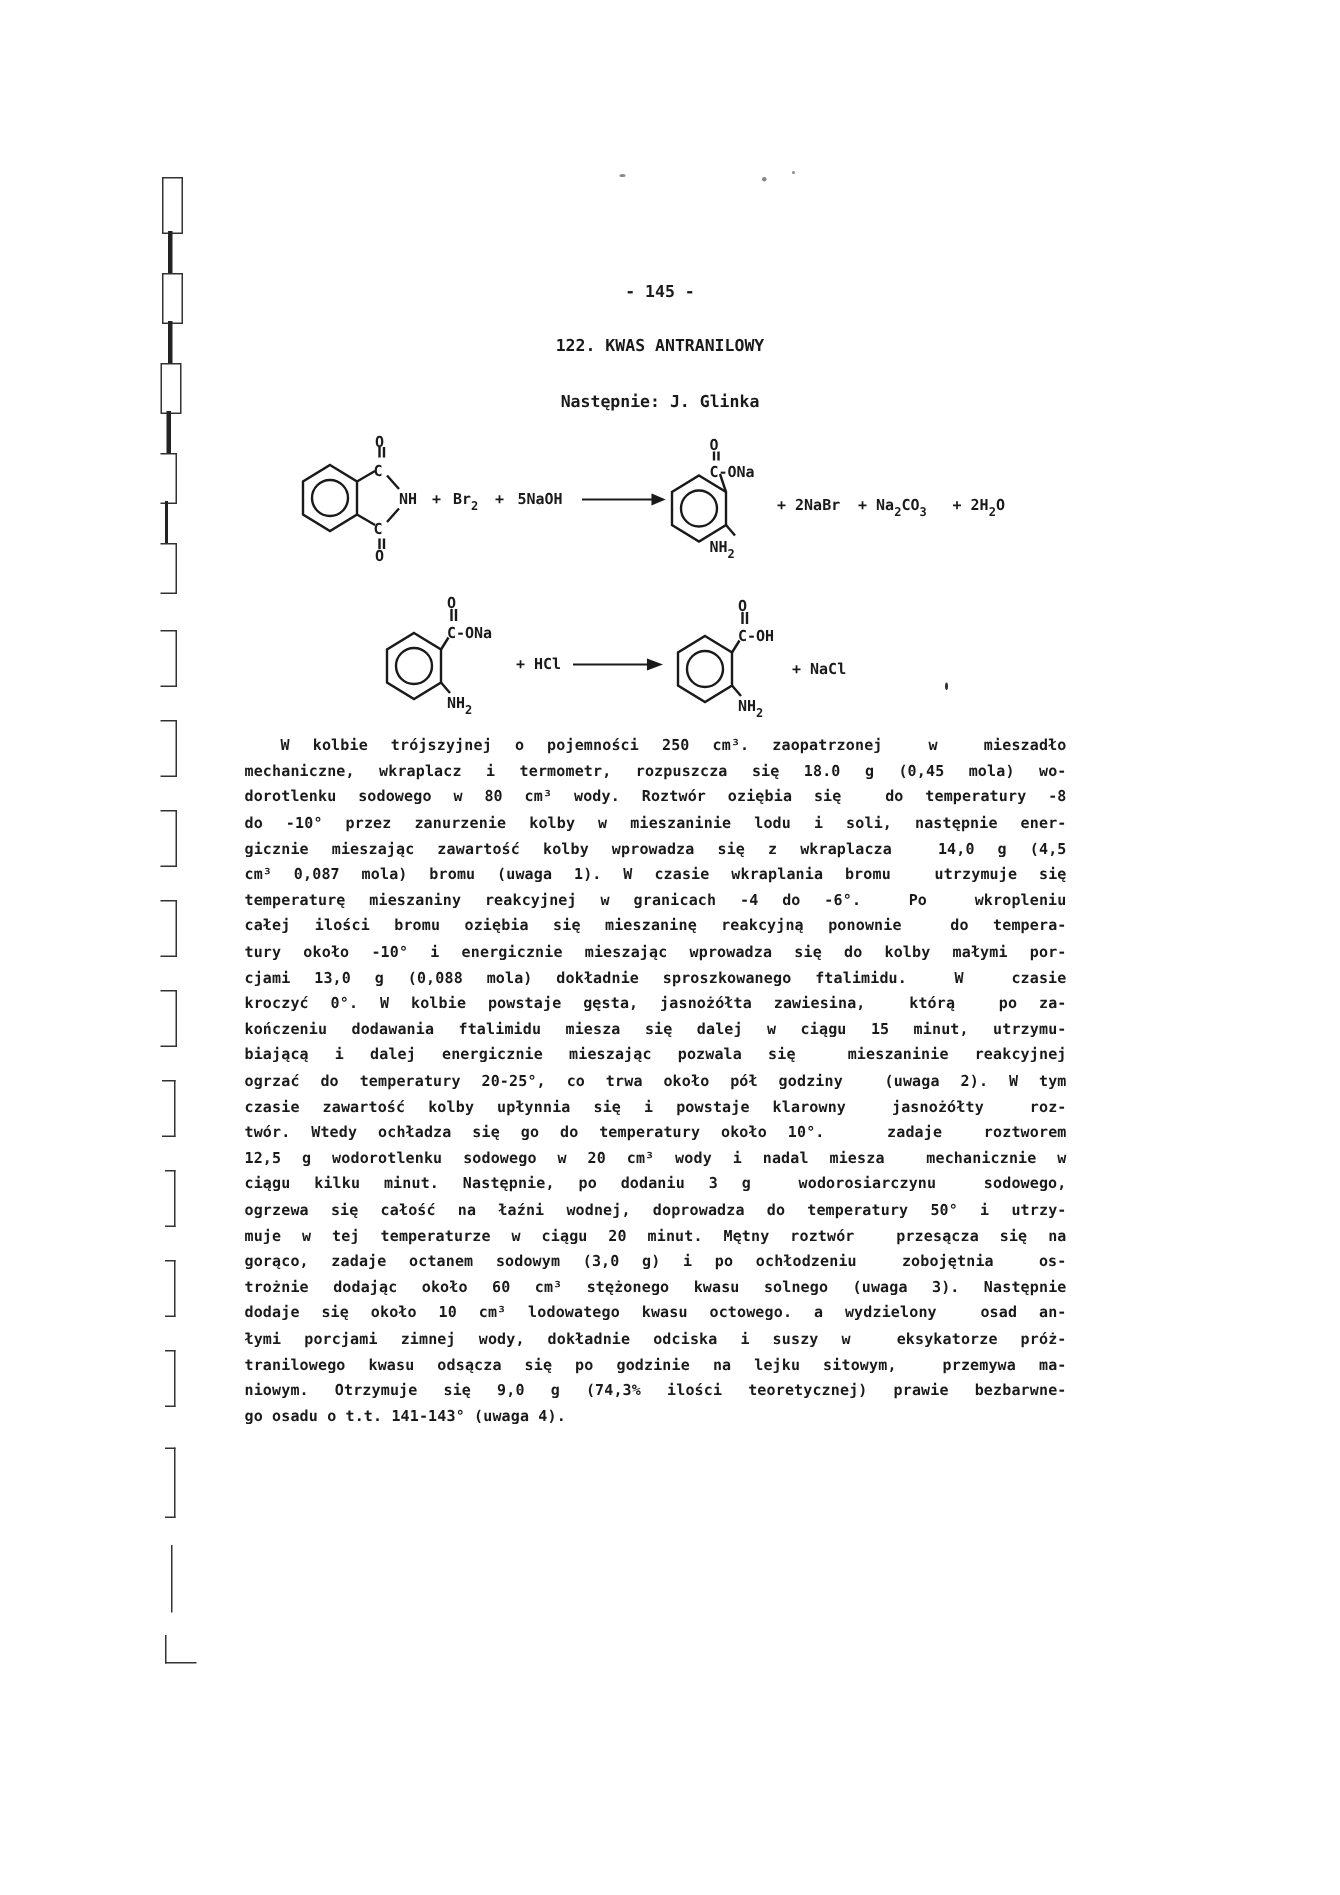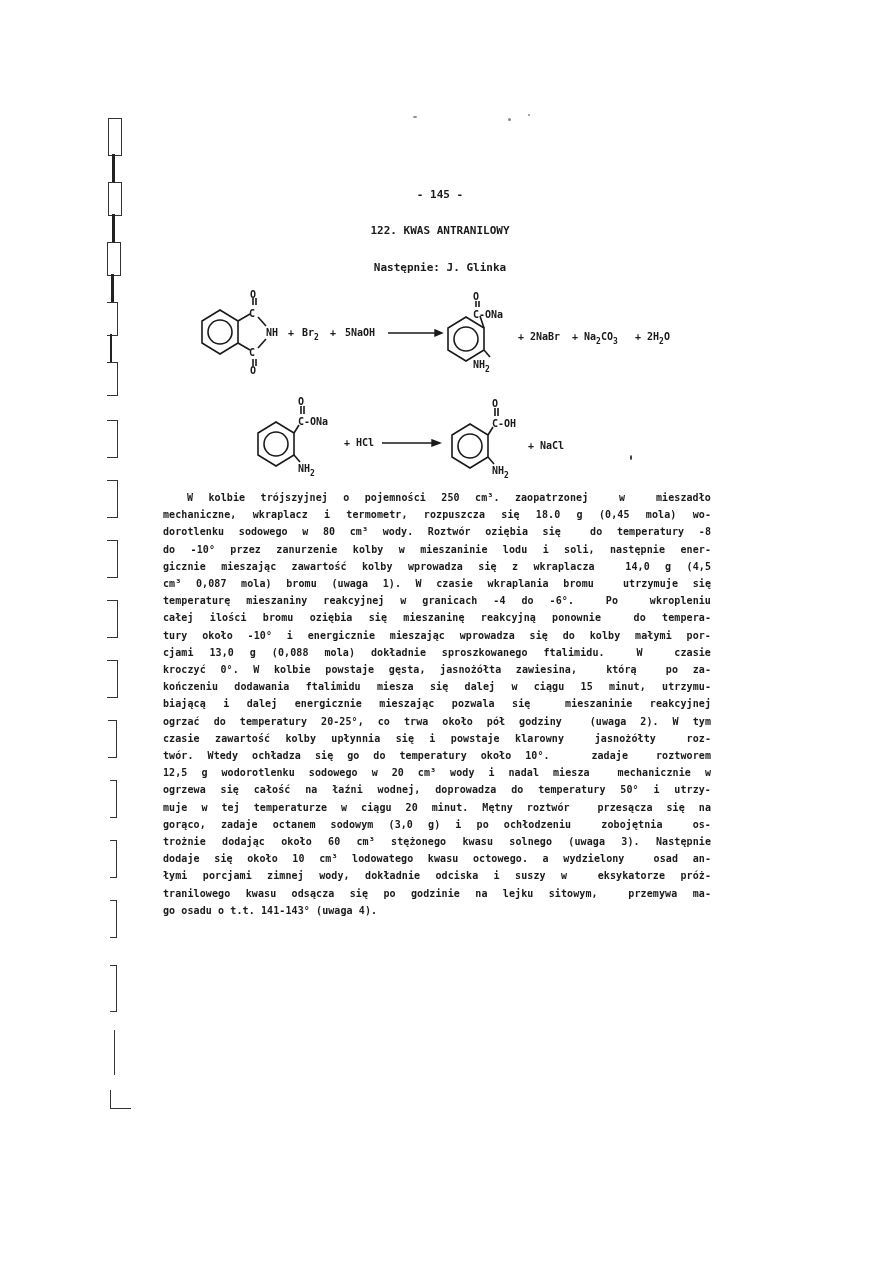--- a/index.html
+++ b/index.html
@@ -149,23 +149,25 @@
     <span class="line">całej ilości bromu oziębia się mieszaninę reakcyjną ponownie  do tempera-</span>
     <span class="line">tury około -10° i energicznie mieszając wprowadza się do kolby małymi por-</span>
     <span class="line">cjami 13,0 g (0,088 mola) dokładnie sproszkowanego ftalimidu.  W  czasie</span>
     <span class="line">kroczyć 0°. W kolbie powstaje gęsta, jasnożółta zawiesina,  którą  po za-</span>
     <span class="line">kończeniu dodawania ftalimidu miesza się dalej w ciągu 15 minut, utrzymu-</span>
     <span class="line">biającą i dalej energicznie mieszając pozwala się  mieszaninie reakcyjnej</span>
     <span class="line">ogrzać do temperatury 20-25°, co trwa około pół godziny  (uwaga 2). W tym</span>
     <span class="line">czasie zawartość kolby upłynnia się i powstaje klarowny  jasnożółty  roz-</span>
     <span class="line">twór. Wtedy ochładza się go do temperatury około 10°.   zadaje  roztworem</span>
     <span class="line">12,5 g wodorotlenku sodowego w 20 cm³ wody i nadal miesza  mechanicznie w</span>
+    <span class="line">ciągu kilku minut. Następnie, po dodaniu 3 g  wodorosiarczynu  sodowego,</span>
     <span class="line">ogrzewa się całość na łaźni wodnej, doprowadza do temperatury 50° i utrzy-</span>
     <span class="line">muje w tej temperaturze w ciągu 20 minut. Mętny roztwór  przesącza się na</span>
     <span class="line">gorąco, zadaje octanem sodowym (3,0 g) i po ochłodzeniu  zobojętnia  os-</span>
     <span class="line">trożnie dodając około 60 cm³ stężonego kwasu solnego (uwaga 3). Następnie</span>
     <span class="line">dodaje się około 10 cm³ lodowatego kwasu octowego. a wydzielony  osad an-</span>
     <span class="line">łymi porcjami zimnej wody, dokładnie odciska i suszy w  eksykatorze próż-</span>
     <span class="line">tranilowego kwasu odsącza się po godzinie na lejku sitowym,  przemywa ma-</span>
+    <span class="line">niowym. Otrzymuje się 9,0 g (74,3% ilości teoretycznej) prawie bezbarwne-</span>
     <span class="line last">go osadu o t.t. 141-143° (uwaga 4).</span>
   </div>
 
 </div>
 
 </body></html>

